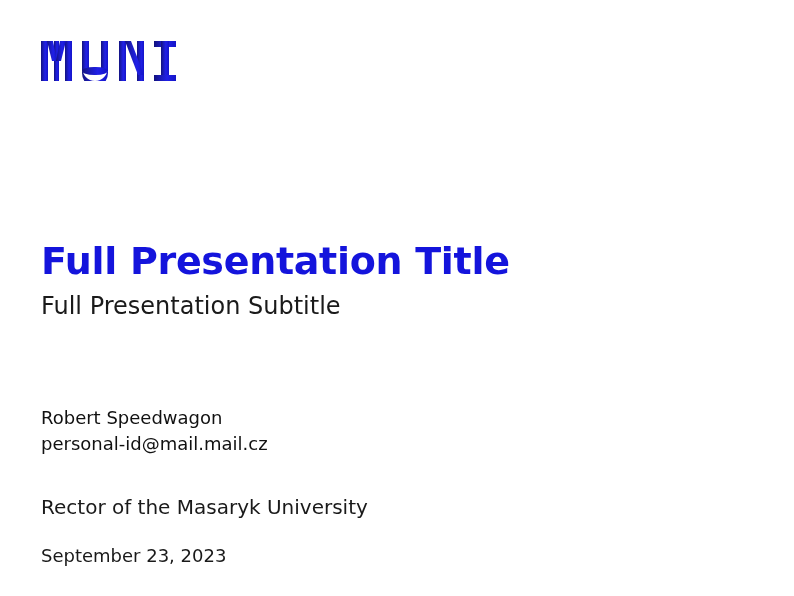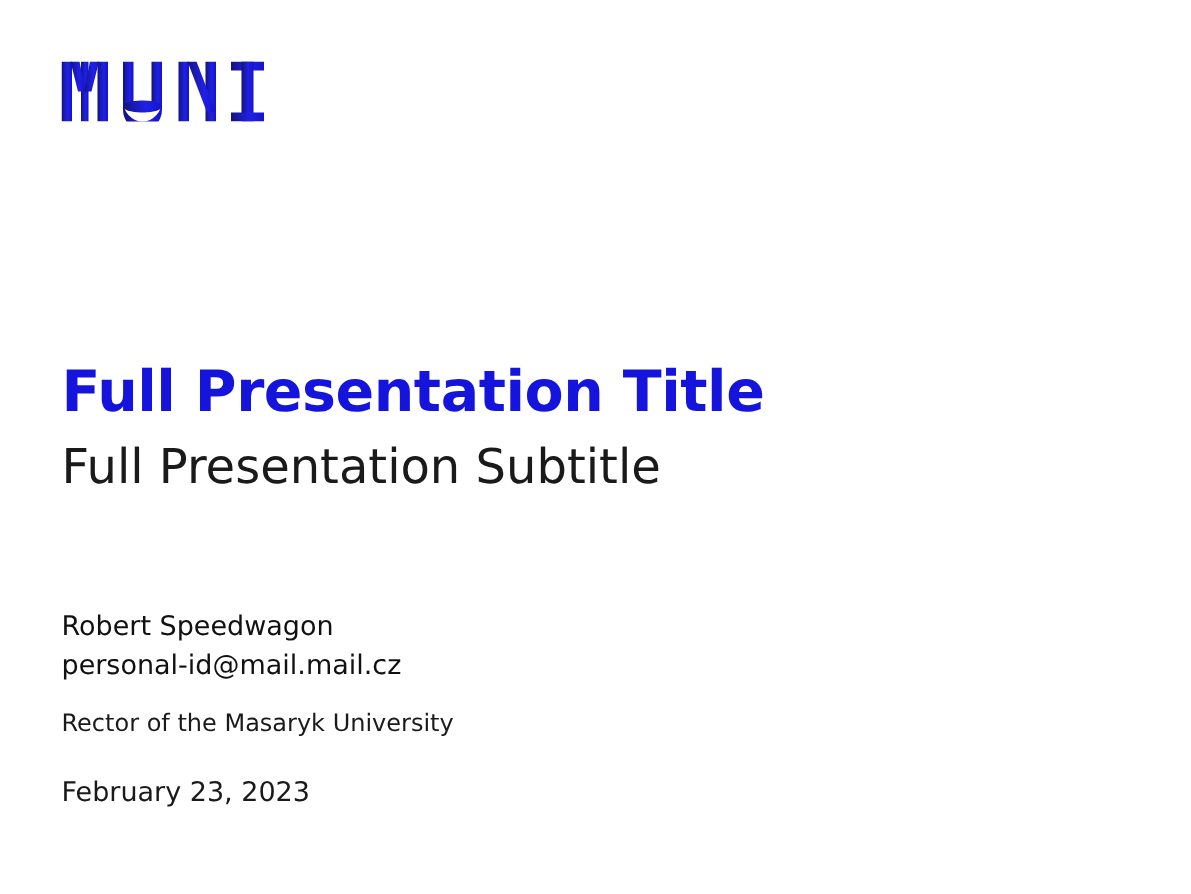--- a/index.html
+++ b/index.html
@@ -49,21 +49,21 @@
     font-size: 38px;
     font-weight: bold;
     line-height: 1.12;
     letter-spacing: -0.3px;
     color: #1414dc;
     white-space: nowrap;
   }
   .slide-subtitle {
     margin: 10px 0 0 0;
     font-family: "DejaVu Sans", sans-serif;
-    font-size: 32px;
+    font-size: 24px;
     font-weight: normal;
     line-height: 1.15;
     color: #1a1a1a;
     white-space: nowrap;
   }
 
   
   .meta-block {
     position: absolute;
     left: 41px;
@@ -74,23 +74,23 @@
   .author-email {
     margin: 0;
     font-family: "DejaVu Sans", sans-serif;
     font-size: 18px;
     font-weight: normal;
     line-height: 1.42;
     color: #111111;
     white-space: nowrap;
   }
   .author-role {
-    margin: 16px 0 0 0;
+    margin: 38px 0 0 0;
     font-family: "DejaVu Sans", sans-serif;
-    font-size: 16px;
+    font-size: 20px;
     font-weight: normal;
     line-height: 1.3;
     color: #1a1a1a;
     white-space: nowrap;
   }
   .slide-date {
     margin: 24px 0 0 0;
     font-family: "DejaVu Sans", sans-serif;
     font-size: 18px;
     font-weight: normal;
@@ -146,16 +146,16 @@
 
   <div class="title-block">
     <h1 class="slide-title">Full Presentation Title</h1>
     <p class="slide-subtitle">Full Presentation Subtitle</p>
   </div>
 
   <div class="meta-block">
     <p class="author-name">Robert Speedwagon</p>
     <p class="author-email">personal-id@mail.mail.cz</p>
     <p class="author-role">Rector of the Masaryk University</p>
-    <p class="slide-date">February 23, 2023</p>
+    <p class="slide-date">September 23, 2023</p>
   </div>
 
 </div>
 
 </body></html>

